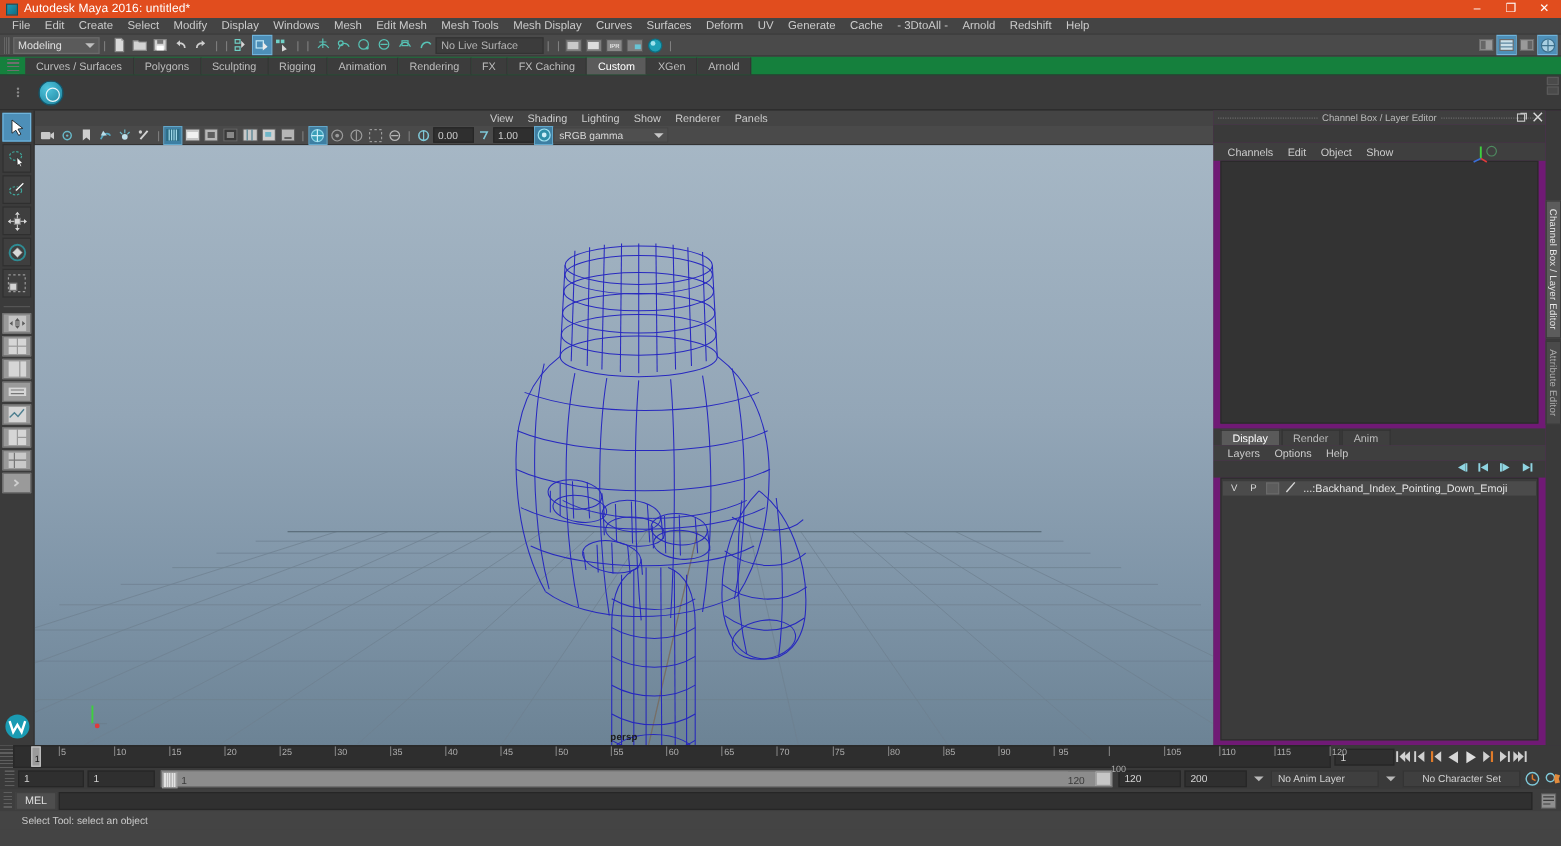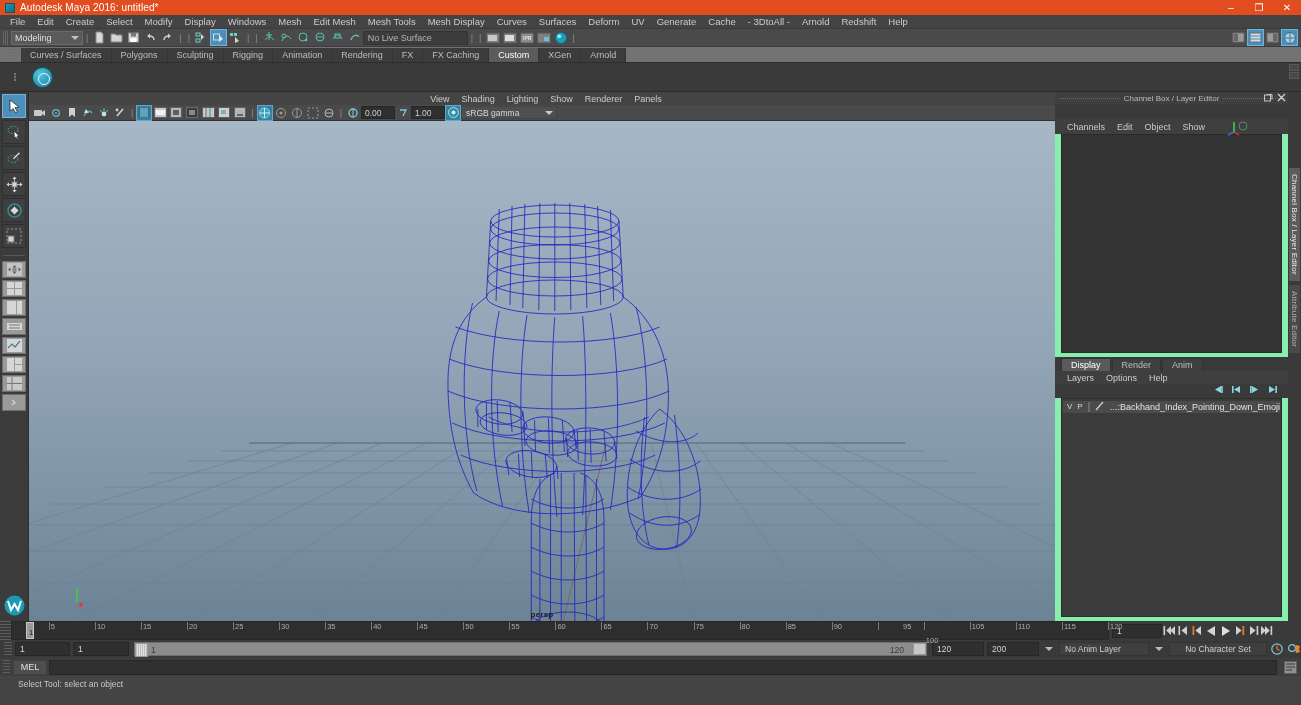--- a/index.html
+++ b/index.html
@@ -19,25 +19,25 @@
 
   
   .statusbar{height:18px;background:#4a4a4a;display:flex;align-items:center;padding-left:3px;border-bottom:1px solid #3b3b3b;position:relative;}
   .grip{width:5px;height:14px;background:repeating-linear-gradient(to right,#666 0 1px,#4a4a4a 1px 2px);margin-right:3px;flex:none;}
   .sel-mode{width:72px;height:14px;background:#5a5a5a;border:1px solid #6a6a6a;display:flex;align-items:center;padding:0 3px;font-size:9px;color:#e0e0e0;position:relative;}
   .sel-mode .caret{position:absolute;right:3px;top:4px;border-left:4px solid transparent;border-right:4px solid transparent;border-top:4px solid #c0c0c0;}
   .tsep{color:#8a8a8a;font-size:9px;margin:0 3px;}
   .ticon{width:15px;height:15px;margin:0 1px;display:inline-flex;align-items:center;justify-content:center;flex:none;position:relative;}
   .ticon svg{display:block;}
   .ticon.on{background:#4d8fb8;outline:1px solid #6fb4dc;}
-  .livetxt{width:105px;height:14px;background:#3c3c3c;border:1px solid #333;display:flex;align-items:center;padding-left:4px;font-size:9px;color:#b5b5b5;}
+  .livetxt{width:90px;height:14px;background:#3c3c3c;border:1px solid #333;display:flex;align-items:center;padding-left:4px;font-size:9px;color:#b5b5b5;}
   .status-right{position:absolute;right:3px;top:1px;display:flex;align-items:center;}
 
   
-  .shelftabs{height:16px;background:#737373;display:flex;align-items:flex-end;padding-left:4px;border-bottom:1px solid #2e2e2e;}
+  .shelftabs{height:16px;background:#15803d;display:flex;align-items:flex-end;padding-left:4px;border-bottom:1px solid #2e2e2e;}
   .shelf-grip{width:10px;height:12px;margin:0 5px 1px 2px;background:repeating-linear-gradient(to bottom,#6f6f6f 0 1px,transparent 1px 3px);flex:none;}
   .shelf-tab{height:14px;padding:0 9px;font-size:9px;color:#bdbdbd;display:flex;align-items:center;background:#3c3c3c;border-right:1px solid #343434;}
   .shelf-tab.active{background:#5b5b5b;color:#fff;}
   .shelfbar{height:29px;background:#3a3a3a;display:flex;align-items:center;padding-left:4px;border-bottom:1px solid #2b2b2b;position:relative;}
   .shelf-side{width:22px;height:28px;display:flex;align-items:center;justify-content:center;}
   .shelf-btn{width:21px;height:21px;border-radius:50%;background:radial-gradient(circle at 35% 30%,#4fc5dd,#1b7e99);border:1px solid #12566b;margin-left:6px;position:relative;}
   .shelf-btn:after{content:"";position:absolute;left:5px;top:5px;width:10px;height:10px;border:1.5px solid #e8f6fa;border-radius:50%;}
   .scroll-arrows{position:absolute;right:2px;top:1px;display:flex;flex-direction:column;}
   .sa{width:10px;height:7px;background:#4a4a4a;border:1px solid #5a5a5a;margin-bottom:1px;position:relative;}
 
@@ -62,21 +62,21 @@
   .numbox{width:34px;height:13px;background:#2f2f2f;border:1px solid #262626;color:#cfcfcf;font-size:8.5px;display:flex;align-items:center;padding-left:3px;}
   .gammabox{width:96px;height:13px;background:#4f4f4f;border:1px solid #454545;color:#d8d8d8;font-size:8.5px;display:flex;align-items:center;padding-left:4px;position:relative;}
   .gammabox .caret{position:absolute;right:3px;top:4px;border-left:4px solid transparent;border-right:4px solid transparent;border-top:4px solid #c8c8c8;}
 
   
   .viewport{flex:1;position:relative;overflow:hidden;background:linear-gradient(#9fb1c0 0%,#8ea2b3 35%,#7d93a6 60%,#6e8496 100%);}
   .persp-label{position:absolute;bottom:2px;left:50%;transform:translateX(-50%);font-size:8px;color:#1b1b1b;font-weight:bold;letter-spacing:.2px;}
   .axis-gizmo{position:absolute;left:42px;bottom:14px;width:24px;height:24px;}
 
   
-  .rightdock{width:246px;background:#86efac;display:flex;}
+  .rightdock{width:290px;background:#701a75;display:flex;}
   .rd-body{flex:1;display:flex;flex-direction:column;min-width:0;}
   .rd-title{height:12px;background:#3f3f3f;display:flex;align-items:center;justify-content:center;position:relative;font-size:8px;color:#b9b9b9;}
   .dotline{flex:1;height:1px;border-top:1px dotted #6a6a6a;margin:0 4px;}
   .rd-title-btns{position:absolute;right:2px;top:1px;display:flex;gap:4px;align-items:center;}
   .rd-menubar{height:15px;background:#3f3f3f;display:flex;align-items:center;padding-left:6px;}
   .rd-menubar .menu-item{font-size:9px;padding:0 6px;}
   .cb-area{flex:1;background:#333333;border:1px solid #2a2a2a;margin:0 6px 4px 6px;}
   .gizmo-mini{position:absolute;right:40px;top:14px;width:22px;height:18px;}
 
   
@@ -873,21 +873,21 @@
       <div class="tl-num" style="left: 635.496px;">70</div>
       <div class="tl-tick" style="left: 681.546px;"></div>
       <div class="tl-num" style="left: 681.546px;">75</div>
       <div class="tl-tick" style="left: 727.597px;"></div>
       <div class="tl-num" style="left: 727.597px;">80</div>
       <div class="tl-tick" style="left: 773.647px;"></div>
       <div class="tl-num" style="left: 773.647px;">85</div>
       <div class="tl-tick" style="left: 819.697px;"></div>
       <div class="tl-num" style="left: 819.697px;">90</div>
       <div class="tl-tick" style="left: 865.748px;"></div>
-      <div class="tl-num" style="left: 889px;">95</div>
+      <div class="tl-num" style="left: 868px;">95</div>
       <div class="tl-tick" style="left: 911.798px;"></div>
       <div class="tl-num" style="left: 911.798px; margin-top: 14px;">100</div>
       <div class="tl-tick" style="left: 957.849px;"></div>
       <div class="tl-num" style="left: 957.849px;">105</div>
       <div class="tl-tick" style="left: 1003.9px;"></div>
       <div class="tl-num" style="left: 1003.9px;">110</div>
       <div class="tl-tick" style="left: 1049.95px;"></div>
       <div class="tl-num" style="left: 1049.95px;">115</div>
       <div class="tl-tick" style="left: 1096px;"></div>
       <div class="tl-num" style="left: 1096px;">120</div>

